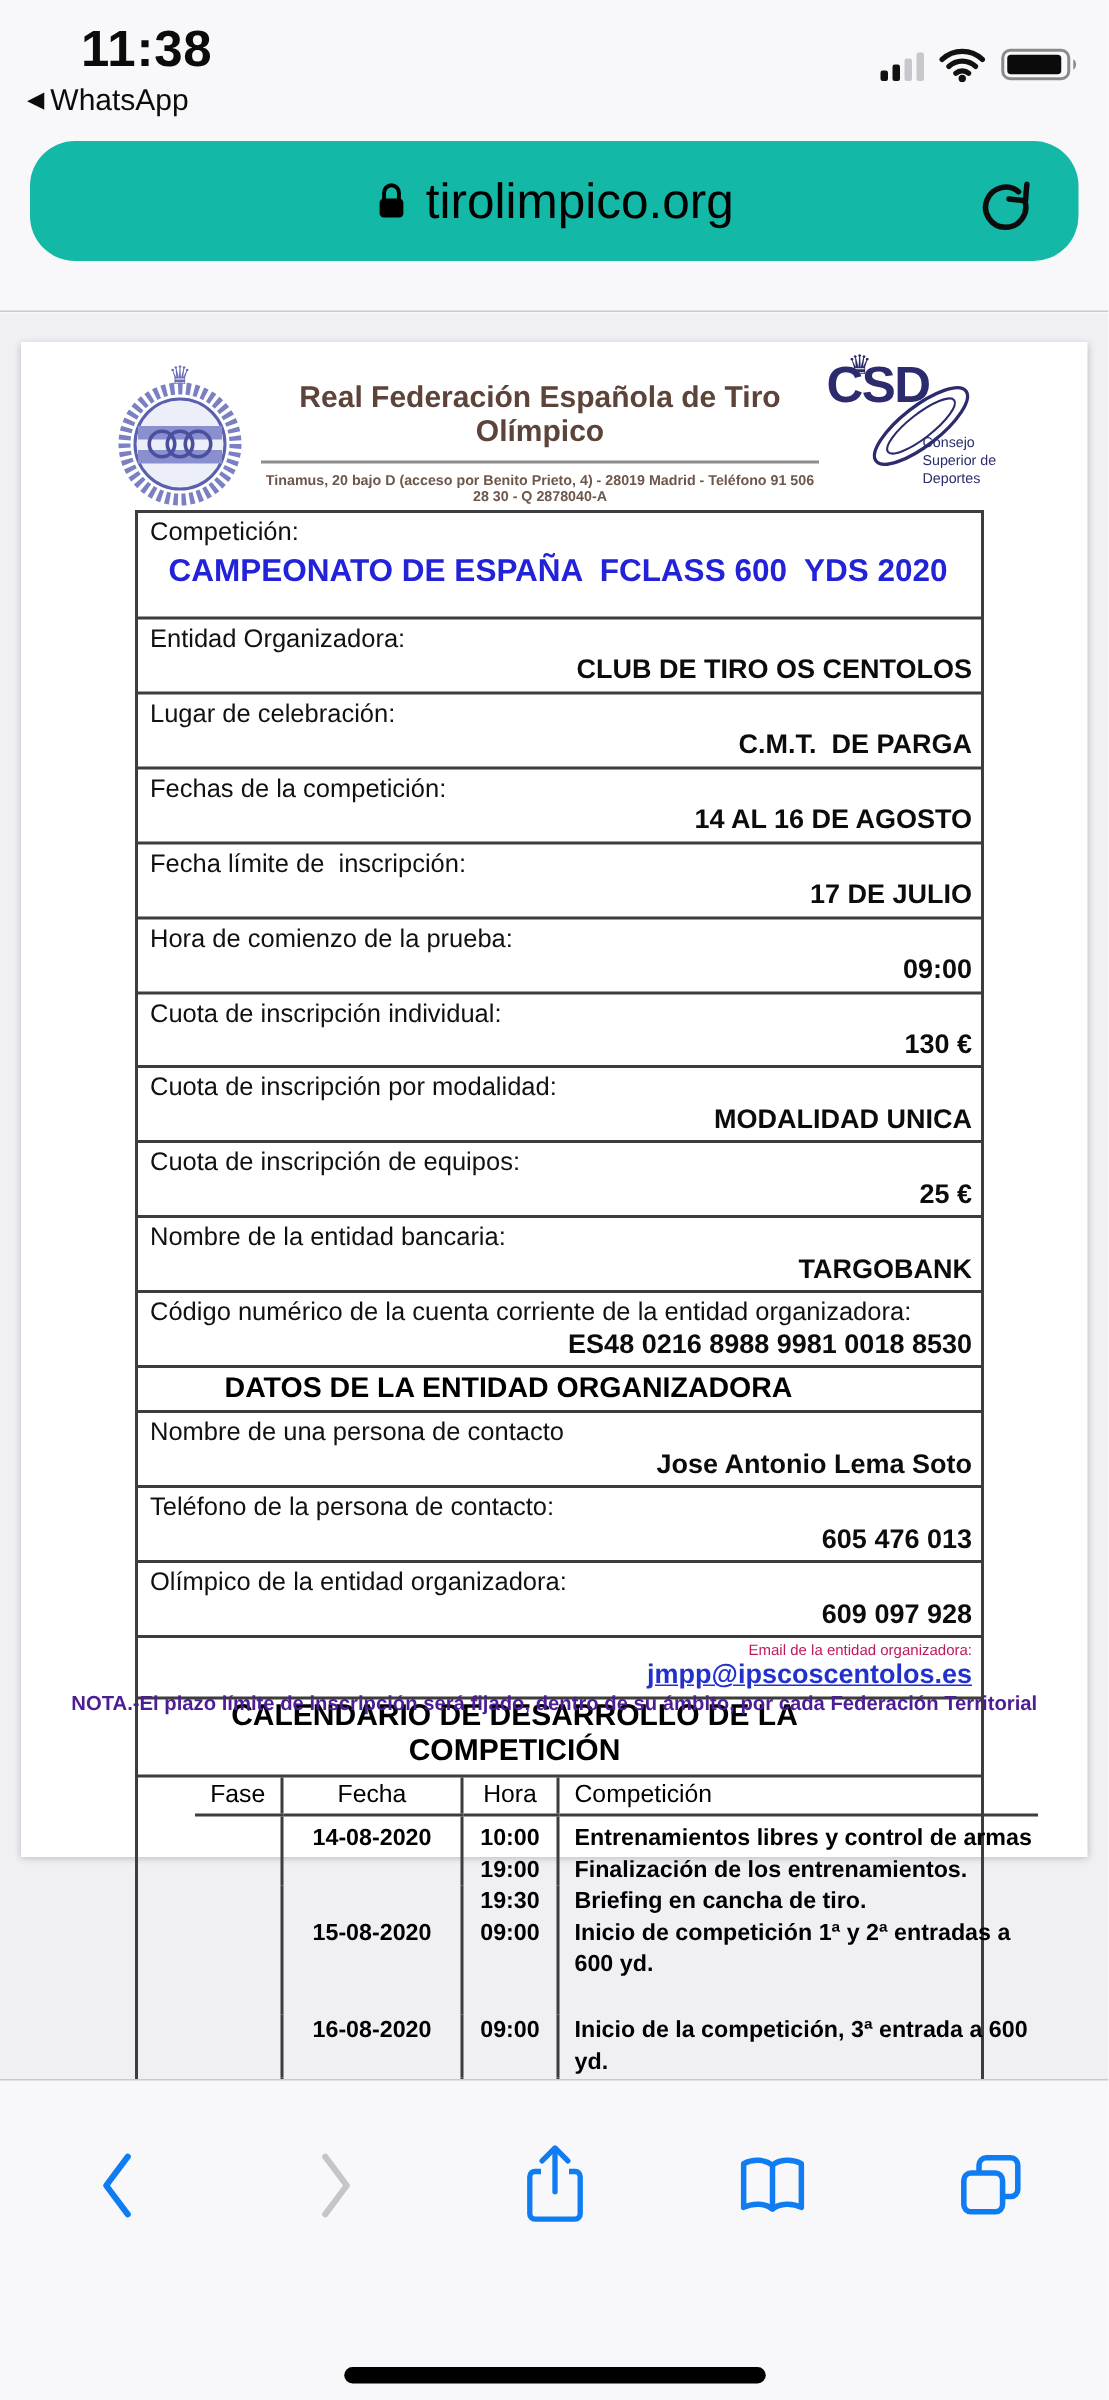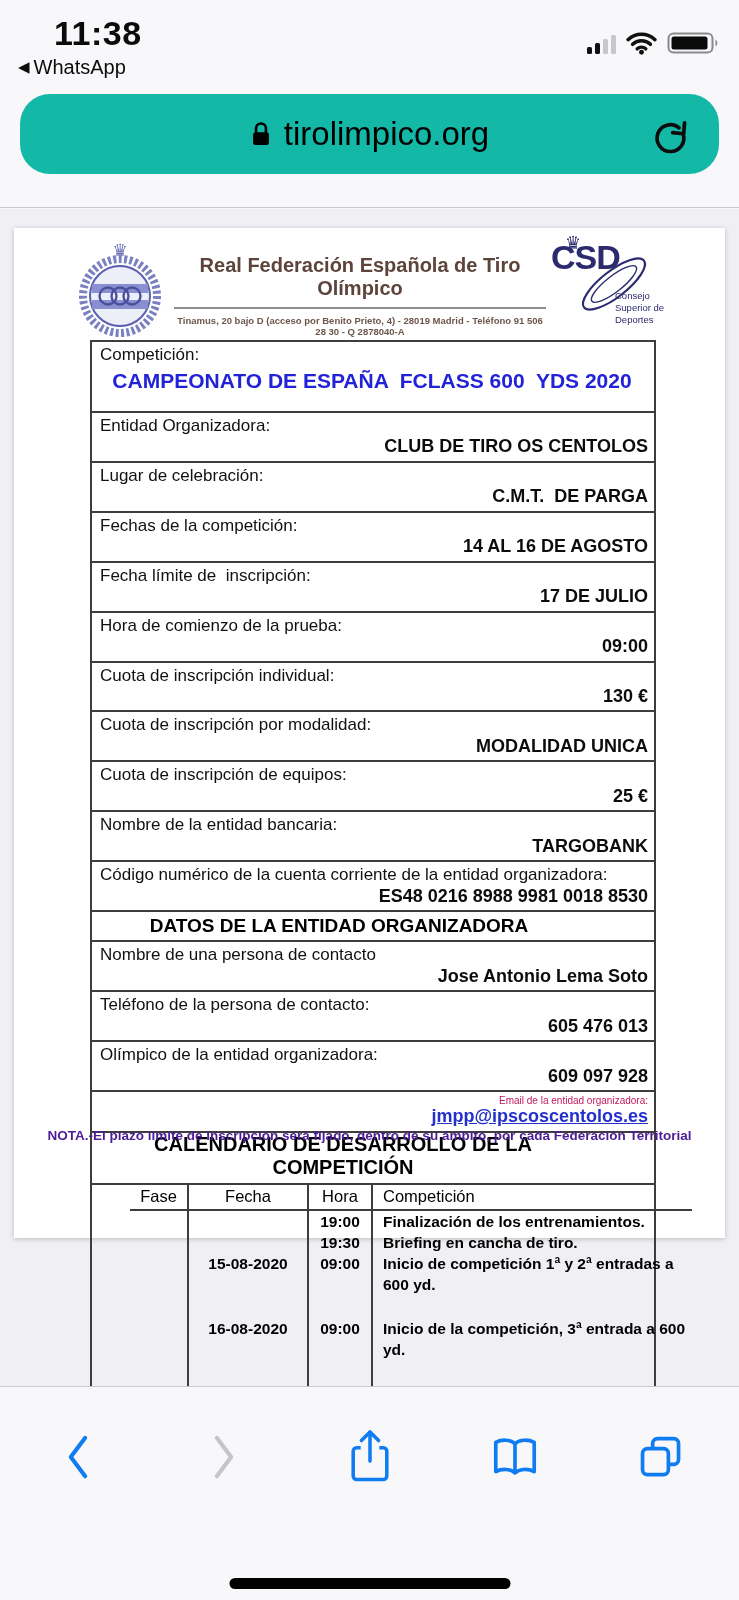--- a/index.html
+++ b/index.html
@@ -241,20 +241,26 @@
       <div class="sec-head cal">CALENDARIO DE DESARROLLO DE LA COMPETICIÓN</div>
 
       <table class="sched">
         <tbody>
             <tr>
           <th class="c-fase">Fase</th>
           <th class="c-fecha">Fecha</th>
           <th class="c-hora">Hora</th>
           <th class="c-comp">Competición</th>
         </tr>
+        <tr class="first">
+          <td class="c-fase"></td>
+          <td class="c-fecha">14-08-2020</td>
+          <td class="c-hora">10:00</td>
+          <td class="c-comp">Entrenamientos libres y control de armas</td>
+        </tr>
         <tr>
           <td class="c-fase"></td>
           <td class="c-fecha"></td>
           <td class="c-hora">19:00</td>
           <td class="c-comp">Finalización de los entrenamientos.</td>
         </tr>
         <tr>
           <td class="c-fase"></td>
           <td class="c-fecha"></td>
           <td class="c-hora">19:30</td>

